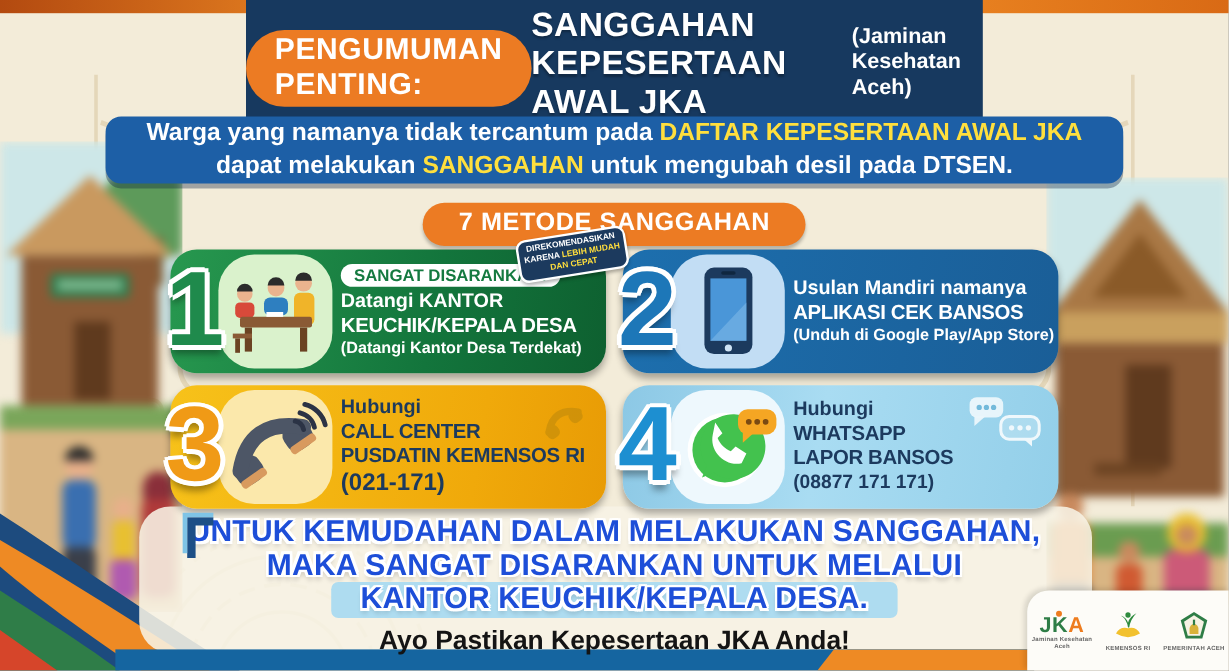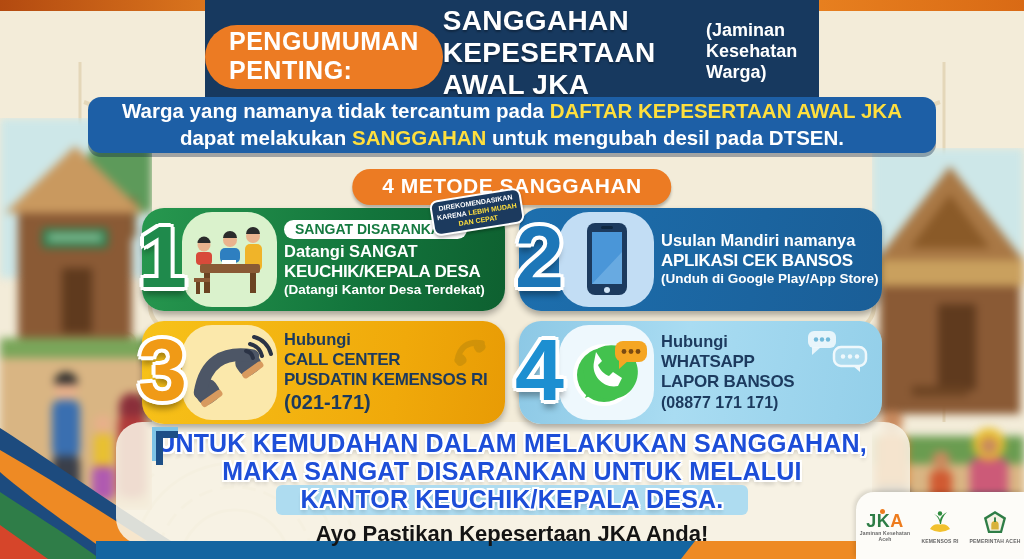--- a/index.html
+++ b/index.html
@@ -185,33 +185,33 @@
   <div class="soft-panel"></div>
 
   <div class="bottom-stripe">
     <div class="bs-blue"></div>
     <div class="bs-orange"></div>
   </div>
 
   <div class="hdr">
     <div class="kicker">PENGUMUMAN PENTING:</div>
     <div class="title">SANGGAHAN KEPESERTAAN AWAL JKA</div>
-    <div class="title-sub">(Jaminan Kesehatan Warga)</div>
+    <div class="title-sub">(Jaminan Kesehatan Aceh)</div>
   </div>
 
   <div class="notice">
     <div>
       <span>Warga yang namanya tidak tercantum pada </span><span class="hl">DAFTAR KEPESERTAAN AWAL JKA</span>
     </div>
     <div>
       <span>dapat melakukan </span><span class="hl">SANGGAHAN</span><span> untuk mengubah desil pada DTSEN.</span>
     </div>
   </div>
 
-  <div class="pill">4 METODE SANGGAHAN</div>
+  <div class="pill">7 METODE SANGGAHAN</div>
 
   <div class="cards">
 
     <div class="card card1">
       <div class="num num1">1</div>
       <div class="plate plate1">
         <svg width="95" height="95" viewBox="0 0 95 95">
           <rect x="14" y="40" width="16" height="13" rx="4" fill="#d84a3a"></rect>
           <circle cx="22" cy="33" r="6.5" fill="#eab38e"></circle>
           <path d="M15.5 31 a6.5 6.5 0 0 1 13 0 z" fill="#2b2b2b"></path>
@@ -228,21 +228,21 @@
           <rect x="12" y="66" width="16" height="4" fill="#8a5a35"></rect>
           <rect x="14" y="70" width="4" height="12" fill="#6b4322"></rect>
         </svg>
       </div>
       <div class="ribbon">
         <div>DIREKOMENDASIKAN</div>
         <div><span>KARENA </span><span class="hl">LEBIH MUDAH</span></div>
         <div class="hl">DAN CEPAT</div>
       </div>
       <span class="badge">SANGAT DISARANKAN!</span>
-      <div class="m-line"><span>Datangi </span><b>SANGAT</b></div>
+      <div class="m-line"><span>Datangi </span><b>KANTOR</b></div>
       <div class="m-line-b">KEUCHIK/KEPALA DESA</div>
       <div class="m-note">(Datangi Kantor Desa Terdekat)</div>
     </div>
 
     <div class="card card2">
       <div class="num num2">2</div>
       <div class="plate plate2">
         <svg width="95" height="95" viewBox="0 0 95 95">
           <rect x="28" y="11" width="40" height="72" rx="8" fill="#1c3a5e"></rect>
           <rect x="33" y="20" width="30" height="52" fill="#4a96d8"></rect>

